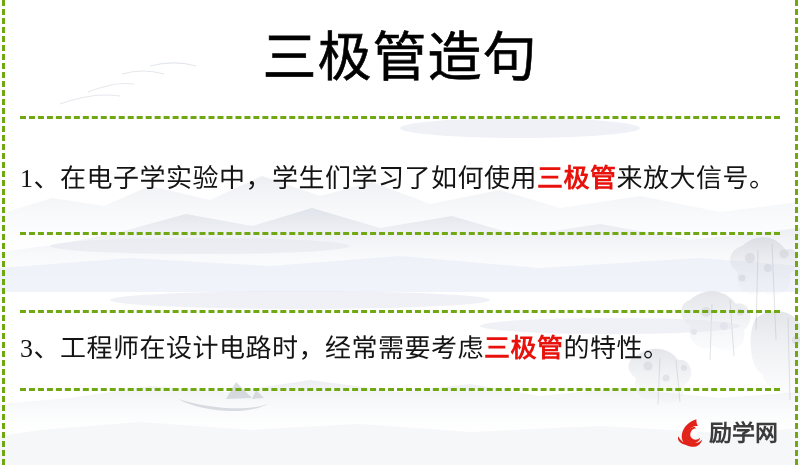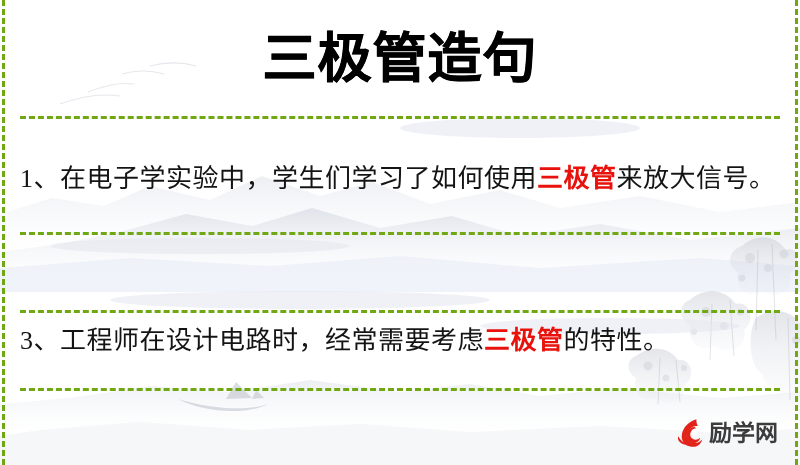--- a/index.html
+++ b/index.html
@@ -61,42 +61,42 @@
     left: 0; top: 0;
     width: 800px;
     height: 116px;
     display: flex;
     align-items: center;
     justify-content: center;
     z-index: 2;
   }
   .title-text {
     font-family: "DejaVu Serif", "Liberation Serif", serif;
-    font-weight: 700;
+    font-weight: 400;
     font-size: 54px;
     line-height: 1;
     letter-spacing: 1px;
     color: #000000;
     white-space: nowrap;
     -webkit-text-stroke: 0.6px #000;
   }
 
   
   .row {
     position: absolute;
     left: 20px;
     width: 762px;
     z-index: 2;
     box-sizing: border-box;
     display: flex;
     align-items: center;
   }
   .row-1 { top: 116px; height: 116px; align-items: flex-start; padding-top: 16px; }
   .row-2 { top: 232px; height: 78px; }
-  .row-3 { top: 302px; height: 78px; }
+  .row-3 { top: 310px; height: 78px; }
 
   .sentence {
     font-family: "Liberation Serif", "DejaVu Serif", serif;
     font-size: 26px;
     line-height: 42px;
     color: #141414;
     letter-spacing: 0.5px;
     text-align: right;
   }
   .kw {

